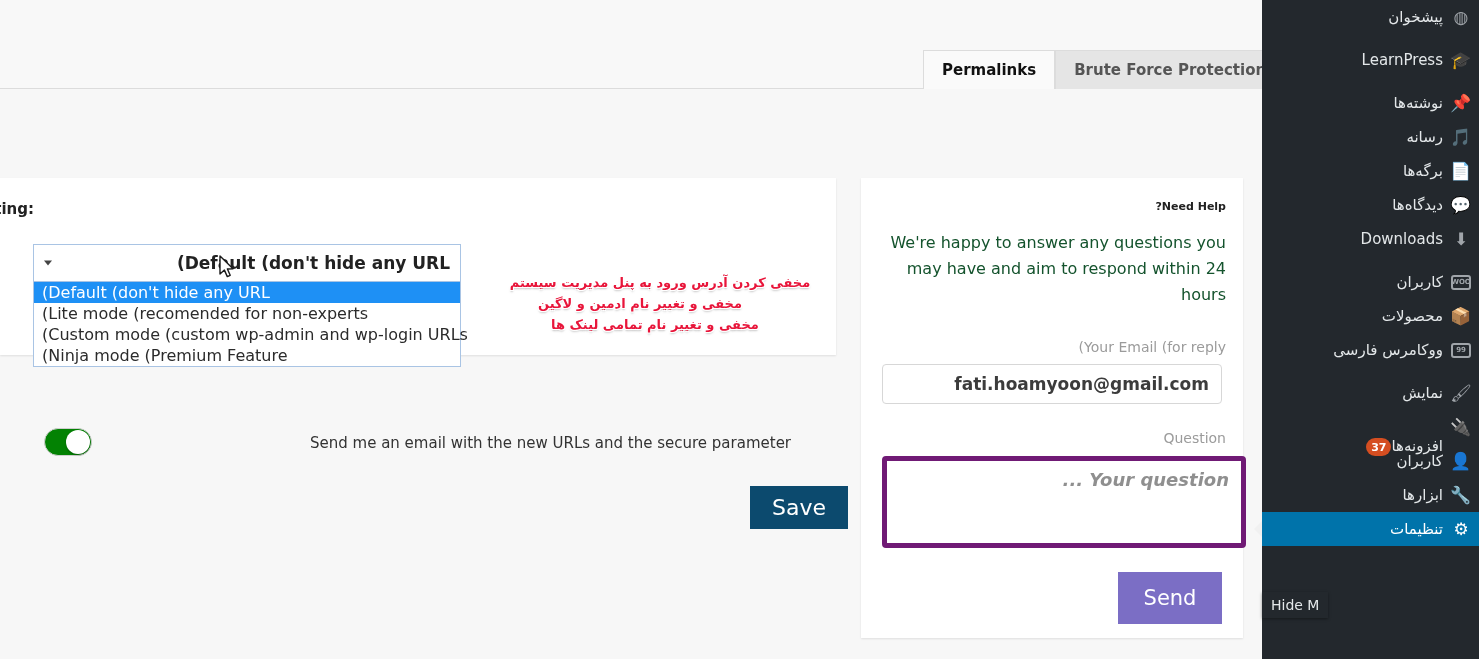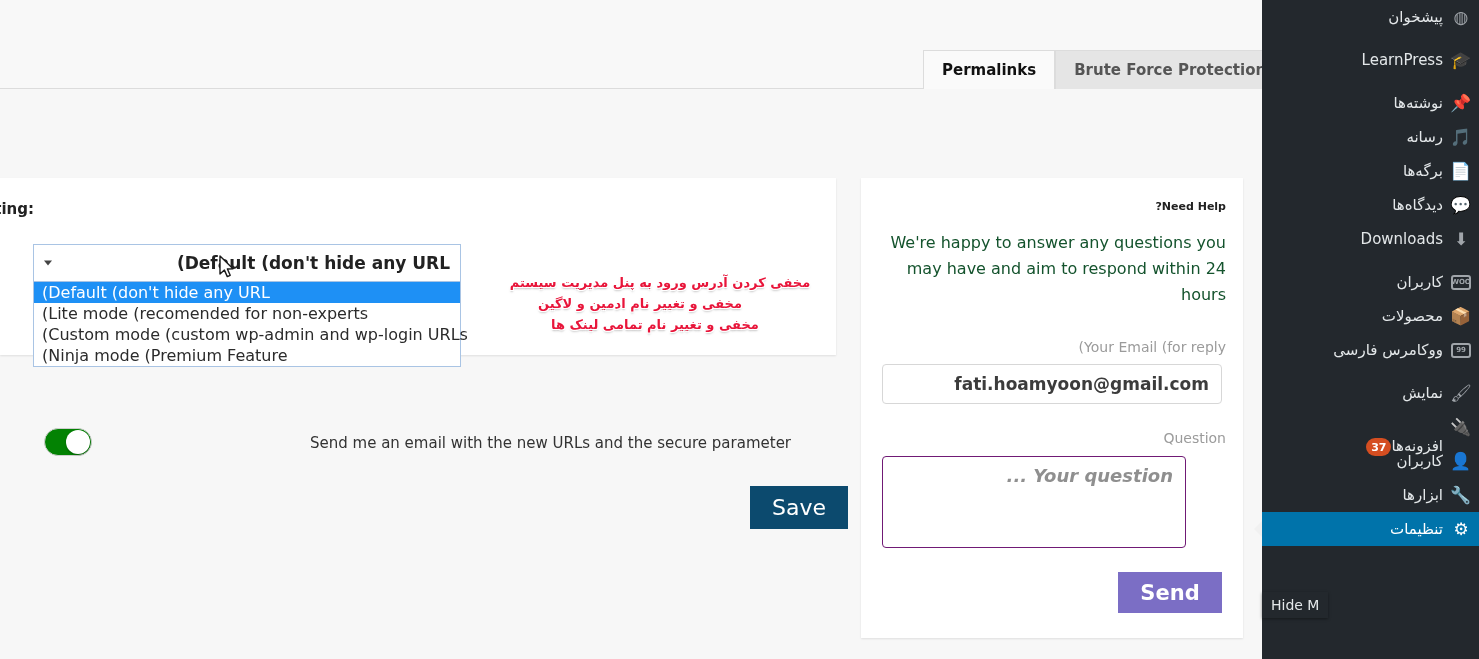--- a/index.html
+++ b/index.html
@@ -210,45 +210,45 @@
     border-radius: 4px;
     background: #fff;
     text-align: right;
     padding: 0 12px;
     font-size: 17px; font-weight: bold; color: #3c3c3c;
     font-family: "DejaVu Sans", "Liberation Sans", sans-serif;
     direction: ltr;
   }
   .question-input {
     position: absolute; left: 21px; top: 278px;
-    width: 304px; height: 92px;
-    border: 1px solid #701a75;
+    width: 364px; height: 92px;
+    border: 5px solid #701a75;
     border-radius: 4px;
     background: #fff;
     padding: 8px 12px;
     font-size: 18px;
     font-family: "DejaVu Sans", "Liberation Sans", sans-serif;
     text-align: right;
     resize: none;
     direction: ltr;
     color: #3c3c3c;
   }
   .question-input::placeholder {
     color: #8f8f8f; font-weight: bold; font-style: italic;
   }
   .send-btn {
     position: absolute; left: 257px; top: 394px;
-    width: 104px; height: 41px;
+    width: 104px; height: 52px;
     background: #7b6ec5;
     color: #ffffff;
     border: none;
     font-size: 21px;
     font-family: "DejaVu Sans", "Liberation Sans", sans-serif;
     cursor: pointer;
-    display: flex; align-items: center; justify-content: center; font-weight: bold;
+    display: flex; align-items: center; justify-content: center;
   }
 
   
   .sidebar {
     position: absolute; right: 0; top: 0;
     width: 217px; height: 659px;
     background: #23282d;
     direction: rtl;
   }
   .menu-item {

